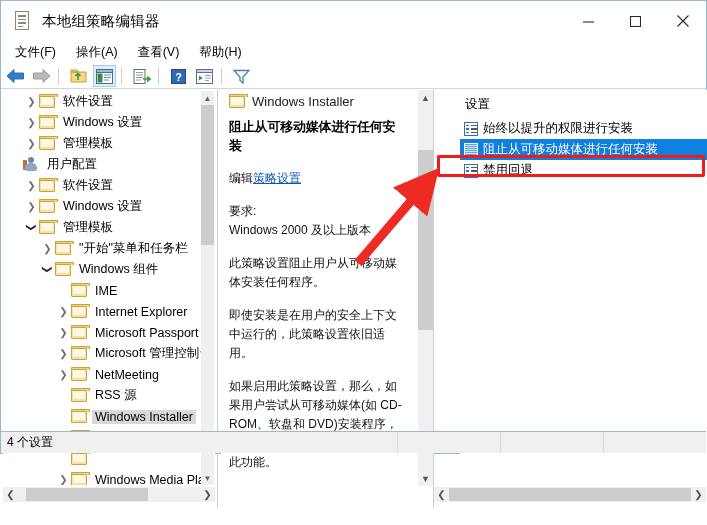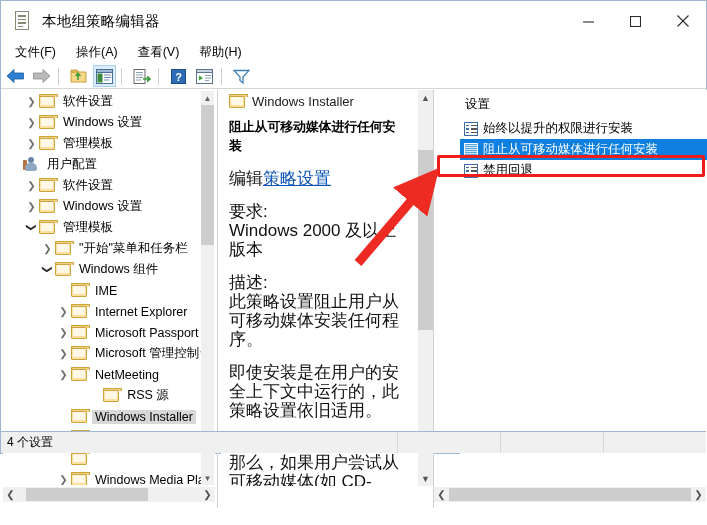--- a/index.html
+++ b/index.html
@@ -130,21 +130,21 @@
     background: #ffffff; overflow: hidden;
   }
   .desc-head {
     display: flex; align-items: center; height: 22px; padding-left: 8px; font-size: 13px; color: #1b1b1b;
   }
   .desc-head .folder { margin-right: 7px; }
   .desc-body { padding: 5px 10px 0 8px; width: 196px; }
   .desc-title {
     font-size: 13px; font-weight: bold; color: #000; line-height: 19px; letter-spacing: -.2px;
   }
-  .desc-p { font-size: 17px; color: #111; line-height: 19px; margin-top: 14px; }
+  .desc-p { font-size: 12px; color: #111; line-height: 19px; margin-top: 14px; }
   .desc-link { color: #0b54b5; text-decoration: underline; }
   .mid-vsb {
     position: absolute; right: 0; top: 0; width: 15px; bottom: 0; background: #f0f0f0;
   }
   .mid-vsb .arr { width: 15px; height: 15px; display: flex; align-items: center; justify-content: center; color: #555; font-size: 9px; }
   .mid-vsb .arr.bot { position: absolute; bottom: 0; left: 0; }
   .mid-vsb .thumb { position: absolute; left: 0; width: 15px; background: #cdcdcd; }
 
   
   .tabstrip {
@@ -432,21 +432,21 @@
         </div>
         <div class="tnode" style="padding-left: 52px;">
           <span class="chev">❯</span>
           <span class="folder">
             <span class="tab"></span>
             <span class="back"></span>
             <span class="sheet"></span>
           </span>
           <span class="lbl">NetMeeting</span>
         </div>
-        <div class="tnode" style="padding-left: 52px; justify-content: center;">
+        <div class="tnode" style="padding-left: 52px;">
           <span class="chev"></span>
           <span class="folder">
             <span class="tab"></span>
             <span class="back"></span>
             <span class="sheet"></span>
           </span>
           <span class="lbl">RSS 源</span>
         </div>
         <div class="tnode sel" style="padding-left: 52px;">
           <span class="chev"></span>
@@ -512,21 +512,20 @@
     <div class="desc-body">
       <div class="desc-title">阻止从可移动媒体进行任何安装</div>
       <div class="desc-p">
         <span>编辑</span><a class="desc-link" href="#">策略设置</a>
       </div>
       <div class="desc-p">
         <div>要求:</div>
         <div>Windows 2000 及以上版本</div>
       </div>
       <div class="desc-p">
-        <div>描述:</div>
         <div>此策略设置阻止用户从可移动媒体安装任何程序。</div>
       </div>
       <div class="desc-p">即使安装是在用户的安全上下文中运行的，此策略设置依旧适用。</div>
       <div class="desc-p">如果启用此策略设置，那么，如果用户尝试从可移动媒体(如 CD-ROM、软盘和 DVD)安装程序，则会显示一条消息，说明找不到此功能。</div>
 
     </div>
     <div class="mid-vsb">
       <div class="arr">▲</div>
       <div class="thumb" style="top:60px;height:180px"></div>
       <div class="arr bot">▼</div>

